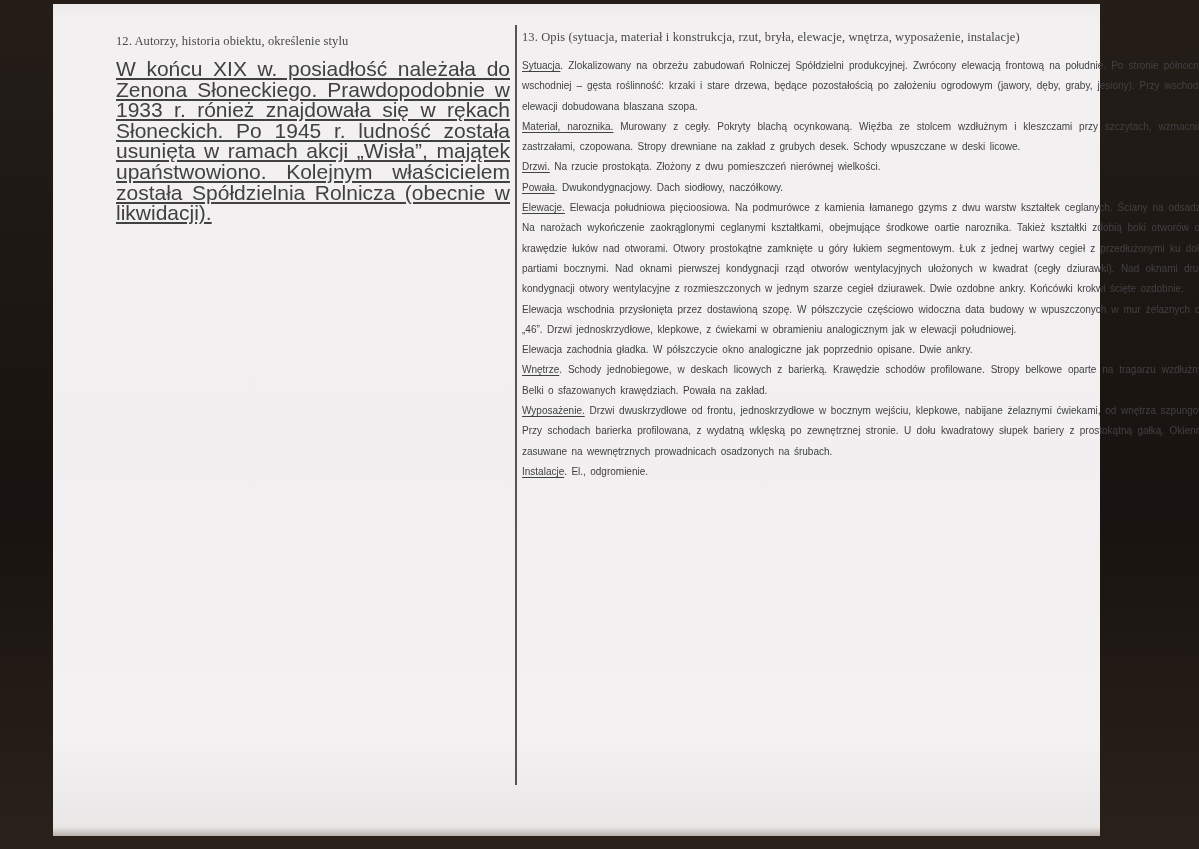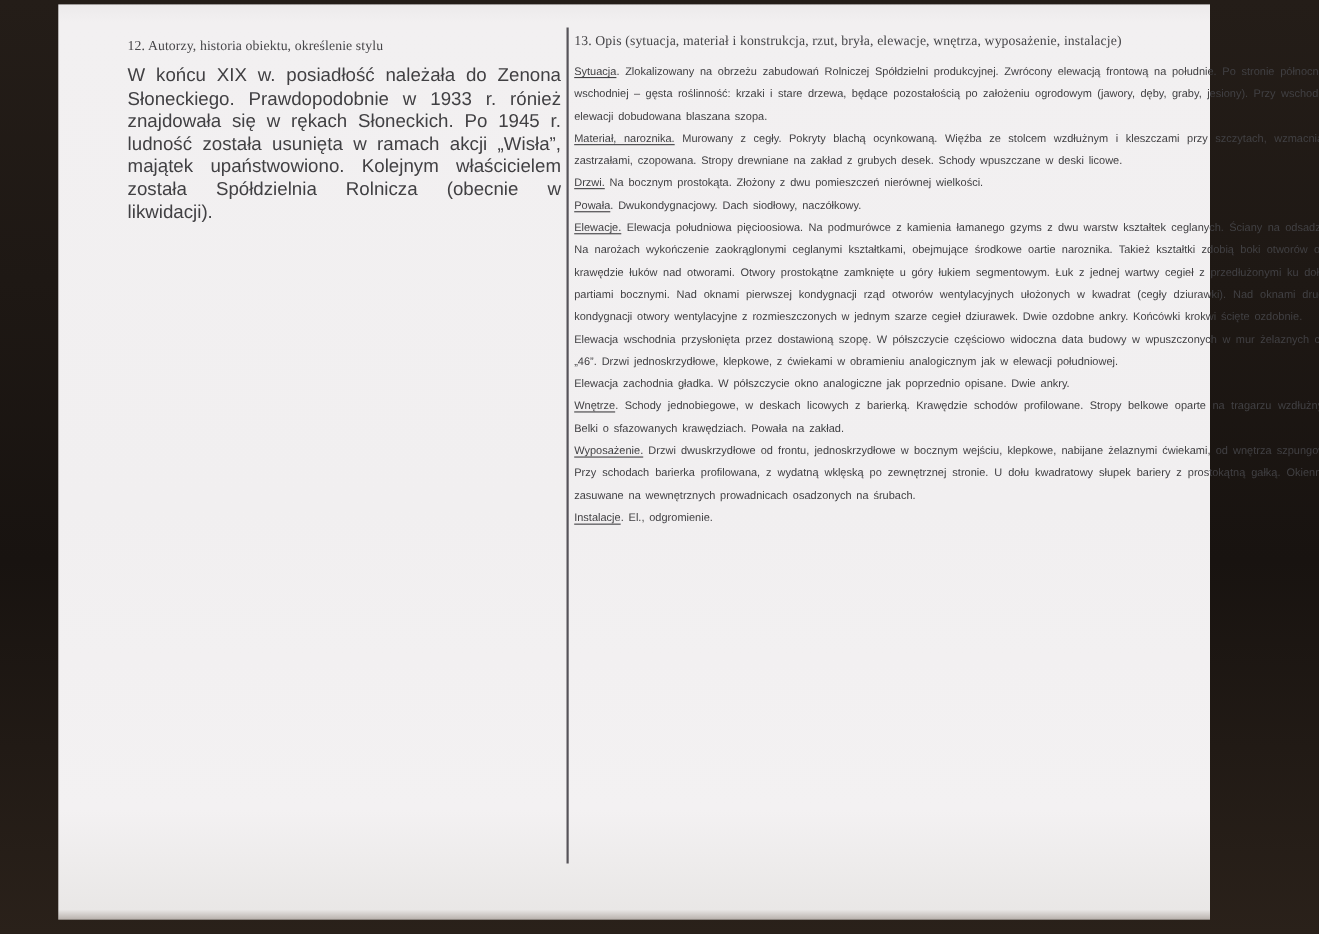--- a/index.html
+++ b/index.html
@@ -56,25 +56,26 @@
   }
   .col-header {
     font-family: "Liberation Serif", serif;
     font-size: 12.5px;
     line-height: 15px;
     color: #474649;
     letter-spacing: 0.1px;
   }
   .col-left .body-text {
     margin-top: 10px;
-    font-size: 17px;
+    font-size: 21px;
     line-height: 20.6px;
     text-align: justify;
     word-spacing: 2.5px;
     color: #414043;
+    text-decoration: underline;
   }
   .col-right .body-block {
     margin-top: 11px;
   }
   .sec {
     margin: 0;
     font-size: 10px;
     line-height: 20.3px;
     text-align: justify;
     word-spacing: 1.6px;
@@ -97,21 +98,21 @@
       <div class="col-header">12. Autorzy, historia obiektu, określenie stylu</div>
       <div class="body-text">W końcu XIX w. posiadłość należała do Zenona Słoneckiego. Prawdopodobnie w 1933 r. rónież znajdowała się w rękach Słoneckich. Po 1945 r. ludność została usunięta w ramach akcji „Wisła”, majątek upaństwowiono. Kolejnym właścicielem została Spółdzielnia Rolnicza (obecnie w likwidacji).</div>
     </div>
 
     <div class="col col-right">
       <div class="col-header">13. Opis (sytuacja, materiał i konstrukcja, rzut, bryła, elewacje, wnętrza, wyposażenie, instalacje)</div>
 
       <div class="body-block">
         <p class="sec"><span class="sec-label">Sytuacja</span><span>. Zlokalizowany na obrzeżu zabudowań Rolniczej Spółdzielni produkcyjnej. Zwrócony elewacją frontową na południe. Po stronie północnej i wschodniej – gęsta roślinność: krzaki i stare drzewa, będące pozostałością po założeniu ogrodowym (jawory, dęby, graby, jesiony). Przy wschodniej elewacji dobudowana blaszana szopa.</span></p>
         <p class="sec"><span class="sec-label">Materiał, naroznika.</span><span> Murowany z cegły. Pokryty blachą ocynkowaną. Więźba ze stolcem wzdłużnym i kleszczami przy szczytach, wzmacniana zastrzałami, czopowana. Stropy drewniane na zakład z grubych desek. Schody wpuszczane w deski licowe.</span></p>
-        <p class="sec"><span class="sec-label">Drzwi.</span><span> Na bocznym prostokąta. Złożony z dwu pomieszczeń nierównej wielkości.</span></p>
+        <p class="sec"><span class="sec-label">Drzwi.</span><span> Na rzucie prostokąta. Złożony z dwu pomieszczeń nierównej wielkości.</span></p>
         <p class="sec"><span class="sec-label">Powała</span><span>. Dwukondygnacjowy. Dach siodłowy, naczółkowy.</span></p>
         <p class="sec"><span class="sec-label">Elewacje.</span><span> Elewacja południowa pięcioosiowa. Na podmurówce z kamienia łamanego gzyms z dwu warstw kształtek ceglanych. Ściany na odsadzce. Na narożach wykończenie zaokrąglonymi ceglanymi kształtkami, obejmujące środkowe oartie naroznika. Takież kształtki zdobią boki otworów oraz krawędzie łuków nad otworami. Otwory prostokątne zamknięte u góry łukiem segmentowym. Łuk z jednej wartwy cegieł z przedłużonymi ku dołowi partiami bocznymi. Nad oknami pierwszej kondygnacji rząd otworów wentylacyjnych ułożonych w kwadrat (cegły dziurawki). Nad oknami drugiej kondygnacji otwory wentylacyjne z rozmieszczonych w jednym szarze cegieł dziurawek. Dwie ozdobne ankry. Końcówki krokwi ścięte ozdobnie.</span></p>
         <p class="sec"><span class="sec-label"></span><span>Elewacja wschodnia przysłonięta przez dostawioną szopę. W półszczycie częściowo widoczna data budowy w wpuszczonych w mur żelaznych cyfr: „46”. Drzwi jednoskrzydłowe, klepkowe, z ćwiekami w obramieniu analogicznym jak w elewacji południowej.</span></p>
         <p class="sec"><span class="sec-label"></span><span>Elewacja zachodnia gładka. W półszczycie okno analogiczne jak poprzednio opisane. Dwie ankry.</span></p>
         <p class="sec"><span class="sec-label">Wnętrze</span><span>. Schody jednobiegowe, w deskach licowych z barierką. Krawędzie schodów profilowane. Stropy belkowe oparte na tragarzu wzdłużnym. Belki o sfazowanych krawędziach. Powała na zakład.</span></p>
         <p class="sec"><span class="sec-label">Wyposażenie.</span><span> Drzwi dwuskrzydłowe od frontu, jednoskrzydłowe w bocznym wejściu, klepkowe, nabijane żelaznymi ćwiekami, od wnętrza szpungowe. Przy schodach barierka profilowana, z wydatną wklęską po zewnętrznej stronie. U dołu kwadratowy słupek bariery z prostokątną gałką. Okiennice zasuwane na wewnętrznych prowadnicach osadzonych na śrubach.</span></p>
         <p class="sec"><span class="sec-label">Instalacje</span><span>. El., odgromienie.</span></p>
       </div>
     </div>
 

